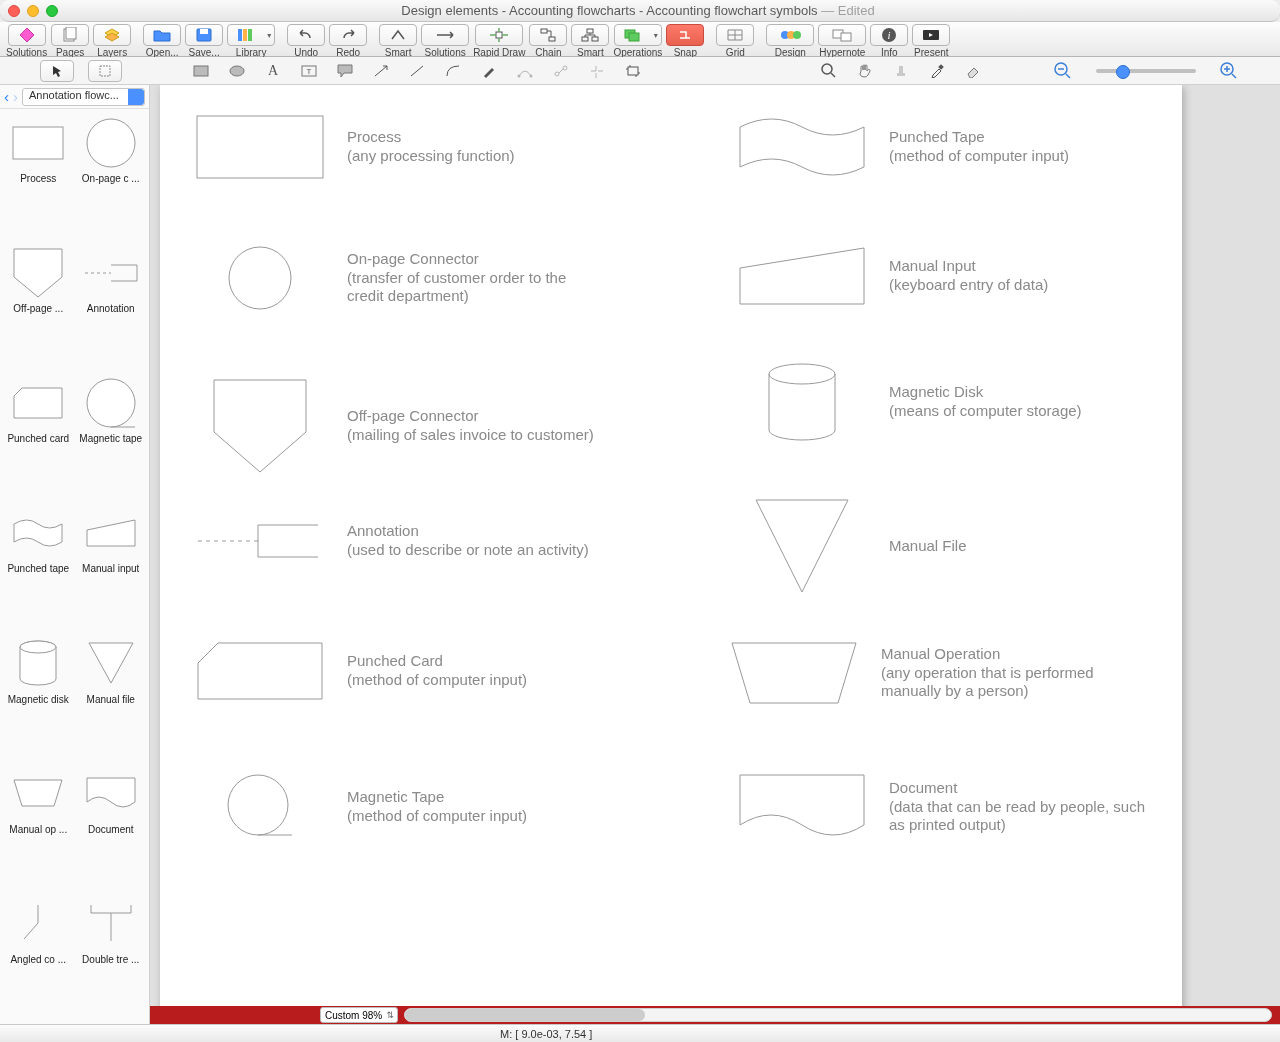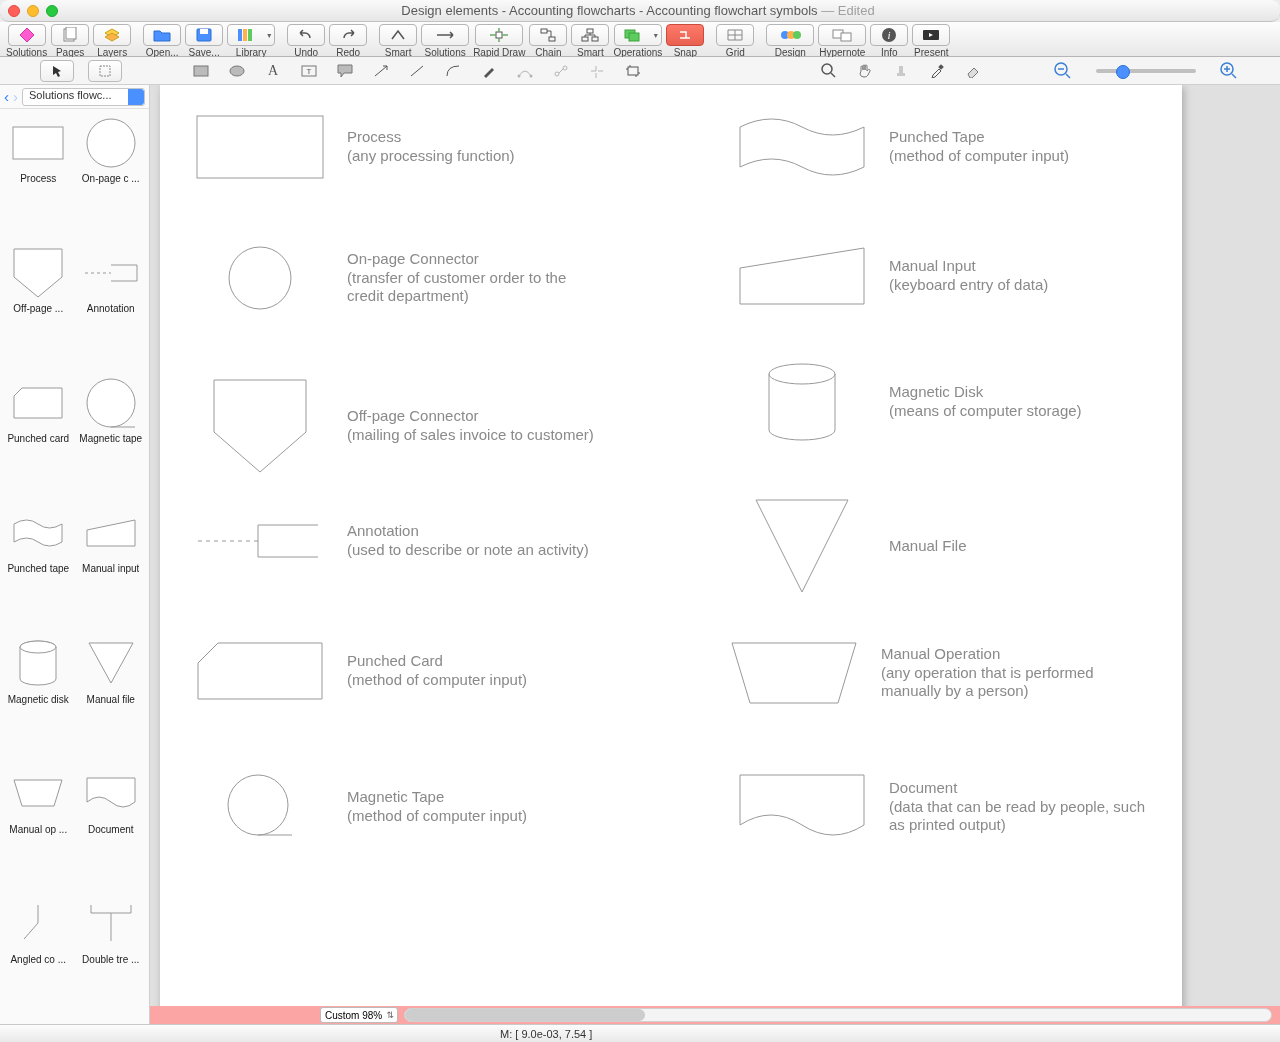--- a/index.html
+++ b/index.html
@@ -198,21 +198,21 @@
 
 .doc-footer {
   position: absolute;
   left: 0; right: 0; bottom: 0;
   height: 18px;
   display: flex;
   align-items: center;
   padding-left: 170px;
   padding-right: 8px;
   gap: 6px;
-  background: #fca5a5;
+  background: #b91c1c;
 }
 .zoom-sel {
   width: 78px; height: 16px;
   border: 1px solid #bbb;
   border-radius: 3px;
   background: #fff;
   font-size: 10px;
   display: flex; align-items: center; padding: 0 4px;
   position: relative;
 }
@@ -572,21 +572,21 @@
       </svg>
     </div>
 </div>
 
 <div class="workspace">
 
   <div class="sidebar">
     <div class="sidebar-head">
       <span class="nav">‹</span>
       <span class="nav" style="opacity:.35">›</span>
-      <div class="sidebar-select">Solutions flowc...</div>
+      <div class="sidebar-select">Annotation flowc...</div>
     </div>
     <div class="sidebar-grid">
       <div class="lib-item">
         <div class="thumb">
             <svg width="52" height="34">
               <rect x="1" y="1" width="50" height="32" fill="#fff" stroke="#999"></rect>
             </svg>
           </div>
         <div class="lbl">Process</div>
       </div>

